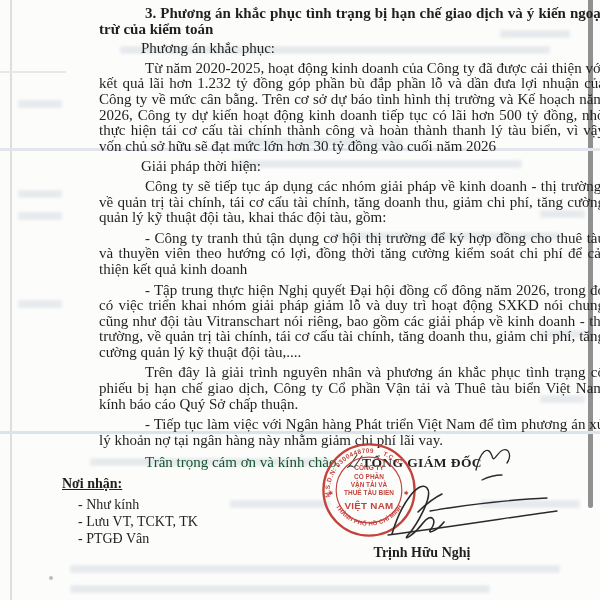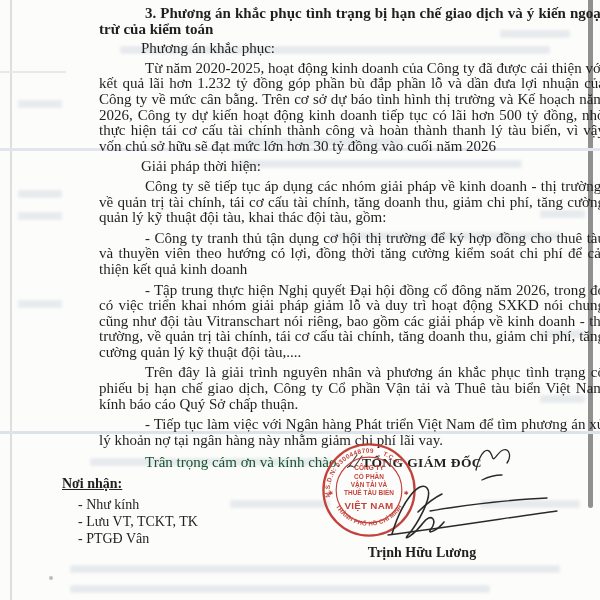--- a/index.html
+++ b/index.html
@@ -134,21 +134,21 @@
         <path d="M88,74 C96,66 104,60 112,56"></path>
       </g>
 
       <g stroke-width="1.3">
         <path d="M100,73 C140,66 190,61 217,60"></path>
         <path d="M58,97 C120,89 196,77 227,73"></path>
       </g>
     </g>
   </svg>
 
-  <div class="sig-name">Trịnh Hữu Lương</div>
+  <div class="sig-name">Trịnh Hữu Nghị</div>
 
   <div class="recipients">
     <div class="label">Nơi nhận:</div>
     <div class="item">- Như kính</div>
     <div class="item">- Lưu VT, TCKT, TK</div>
     <div class="item">- PTGĐ Vân</div>
   </div>
 
 </div>
 

